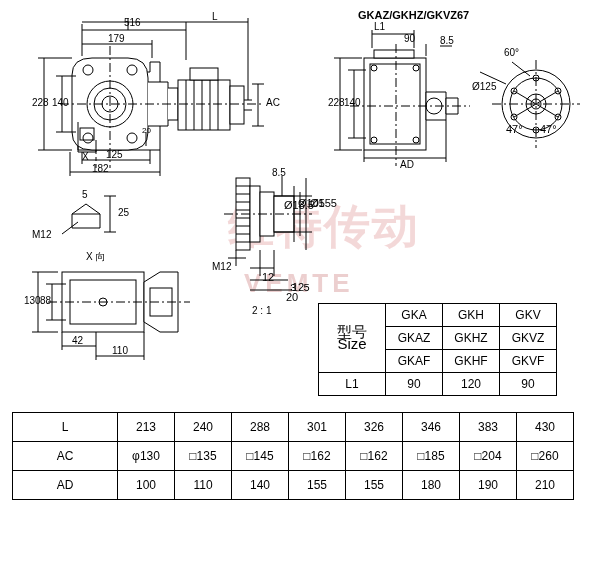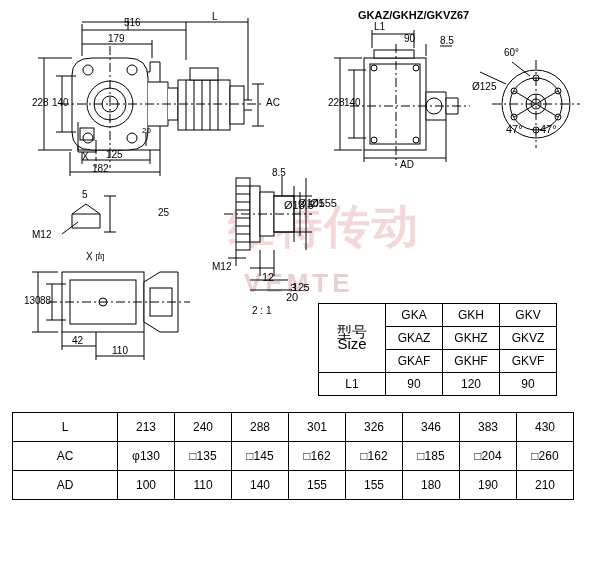--- a/index.html
+++ b/index.html
@@ -284,21 +284,21 @@
   <div class="lbl" style="left:212px;top:12px;">L</div>
   <div class="lbl" style="left:32px;top:98px;">228</div>
   <div class="lbl" style="left:52px;top:98px;">140</div>
   <div class="lbl" style="left:106px;top:150px;">125</div>
   <div class="lbl" style="left:92px;top:164px;">182</div>
   <div class="lbl s8" style="left:142px;top:126px;">20</div>
   <div class="lbl" style="left:266px;top:98px;">AC</div>
   <div class="lbl" style="left:82px;top:152px;">X</div>
   <div class="lbl" style="left:32px;top:230px;">M12</div>
   <div class="lbl" style="left:82px;top:190px;">5</div>
-  <div class="lbl" style="left:118px;top:208px;margin-left:40px;">25</div>
+  <div class="lbl" style="left:118px;top:208px;">25</div>
 
   <div class="lbl" style="left:86px;top:252px;">X 向</div>
   <div class="lbl" style="left:24px;top:296px;">130</div>
   <div class="lbl" style="left:40px;top:296px;">88</div>
   <div class="lbl" style="left:72px;top:336px;">42</div>
   <div class="lbl" style="left:112px;top:346px;">110</div>
 
   <div class="lbl" style="left:374px;top:22px;">L1</div>
   <div class="lbl" style="left:404px;top:34px;">90</div>
   <div class="lbl" style="left:440px;top:36px;">8.5</div>

